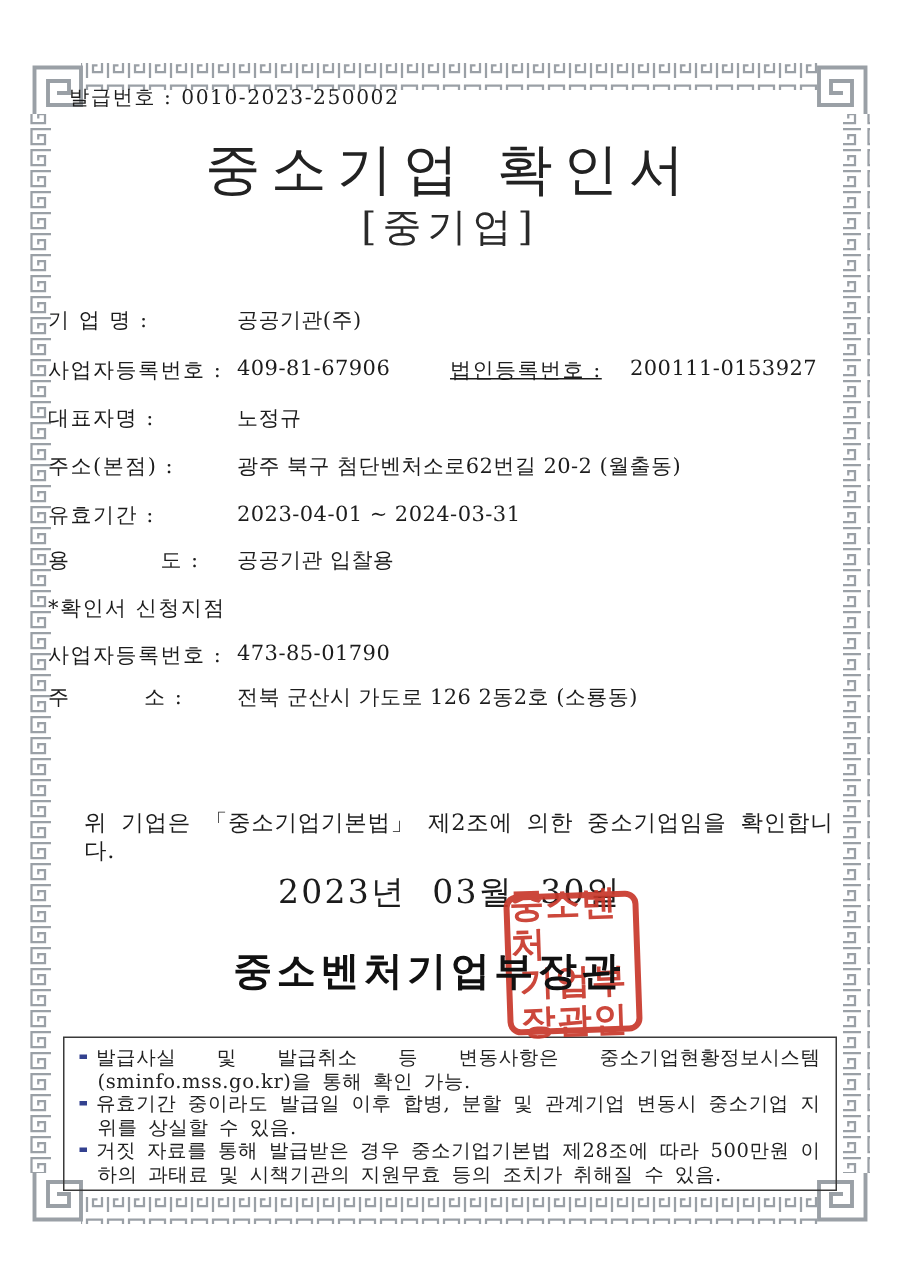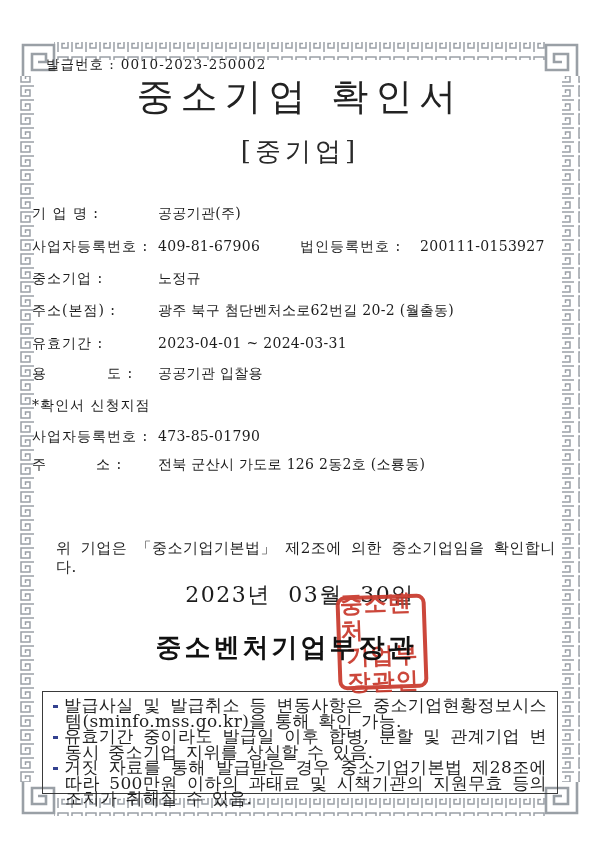--- a/index.html
+++ b/index.html
@@ -4,32 +4,32 @@
 <style>
   html,body{margin:0;padding:0;background:#ffffff;}
   .page{
     position:relative;width:600px;height:849px;background:#ffffff;overflow:hidden;
     font-family:"DejaVu Serif","Liberation Serif",serif;color:#1c1c1c;
   }
   .frame{position:absolute;left:0;top:0;z-index:0;}
   .issue{position:absolute;left:46px;top:56px;font-size:13.5px;letter-spacing:1px;z-index:1;}
   .issue .num{margin-left:6px;}
   .title{
-    position:absolute;left:0;top:72px;width:100%;text-align:center;
+    position:absolute;left:0;top:88px;width:100%;text-align:center;
     font-size:37px;letter-spacing:7px;color:#222;z-index:1;
   }
   .subtitle{
     position:absolute;left:0;top:134px;width:100%;text-align:center;
     font-size:26px;letter-spacing:4px;color:#2a2a2a;z-index:1;
   }
   .fields{position:absolute;left:32px;top:205px;width:520px;height:290px;z-index:1;font-size:14px;}
   .frow{position:absolute;left:0;height:20px;white-space:nowrap;}
   .frow .lbl{position:absolute;left:0;white-space:pre;letter-spacing:1px;}
   .frow .val{position:absolute;left:126px;letter-spacing:0.3px;}
-  .frow .lbl2{position:absolute;left:268px;white-space:pre;letter-spacing:1px;}
+  .frow .lbl2{position:absolute;left:268px;white-space:pre;letter-spacing:1px;text-decoration:underline;}
   .frow .val2{position:absolute;left:388px;letter-spacing:0.3px;}
   .sec-heading{position:absolute;left:0;letter-spacing:1px;}
   .statement{
     position:absolute;left:56px;top:503px;width:500px;font-size:15px;
     letter-spacing:0.5px;word-spacing:4px;z-index:1;margin-top:36px;
   }
   .date{
     position:absolute;left:0;top:580px;width:100%;text-align:center;
     font-size:22px;letter-spacing:1.5px;word-spacing:9px;z-index:1;
   }
@@ -41,21 +41,21 @@
   .seal{
     position:absolute;left:337px;top:595px;width:82px;height:86px;
     border:4px solid #c8382b;border-radius:9px;z-index:2;
     display:flex;flex-direction:column;justify-content:center;align-items:center;
     color:#c8382b;font-weight:700;font-size:23px;line-height:26px;letter-spacing:1px;
     transform:rotate(-2deg);opacity:0.92;background:rgba(255,255,255,0);
   }
   .notes{
     position:absolute;left:42px;top:691px;width:494px;height:89px;
     border:1px solid #3a3a3a;z-index:1;padding:6px 10px 6px 10px;
-    font-size:17px;line-height:15.5px;letter-spacing:0.4px;word-spacing:2.5px;color:#222;
+    font-size:13px;line-height:15.5px;letter-spacing:0.4px;word-spacing:2.5px;color:#222;
   }
   .note{padding-left:12px;text-indent:-12px;text-align:justify;}
   .bullet{
     display:inline-block;width:5px;height:3px;background:#33418f;
     margin-right:6px;vertical-align:3px;
   }
 </style>
 </head>
 <body>
 
@@ -93,21 +93,21 @@
       <span class="lbl">기 업 명 :</span>
       <span class="val">공공기관(주)</span>
     </div>
     <div class="frow" style="top:33px">
       <span class="lbl">사업자등록번호 :</span>
       <span class="val">409-81-67906</span>
       <span class="lbl2">법인등록번호 :</span>
       <span class="val2">200111-0153927</span>
     </div>
     <div class="frow" style="top:65px">
-      <span class="lbl">중소기업 :</span>
+      <span class="lbl">대표자명 :</span>
       <span class="val">노정규</span>
     </div>
     <div class="frow" style="top:97px">
       <span class="lbl">주소(본점) :</span>
       <span class="val">광주 북구 첨단벤처소로62번길 20-2 (월출동)</span>
     </div>
     <div class="frow" style="top:130px">
       <span class="lbl">유효기간 :</span>
       <span class="val">2023-04-01 ~ 2024-03-31</span>
     </div>

